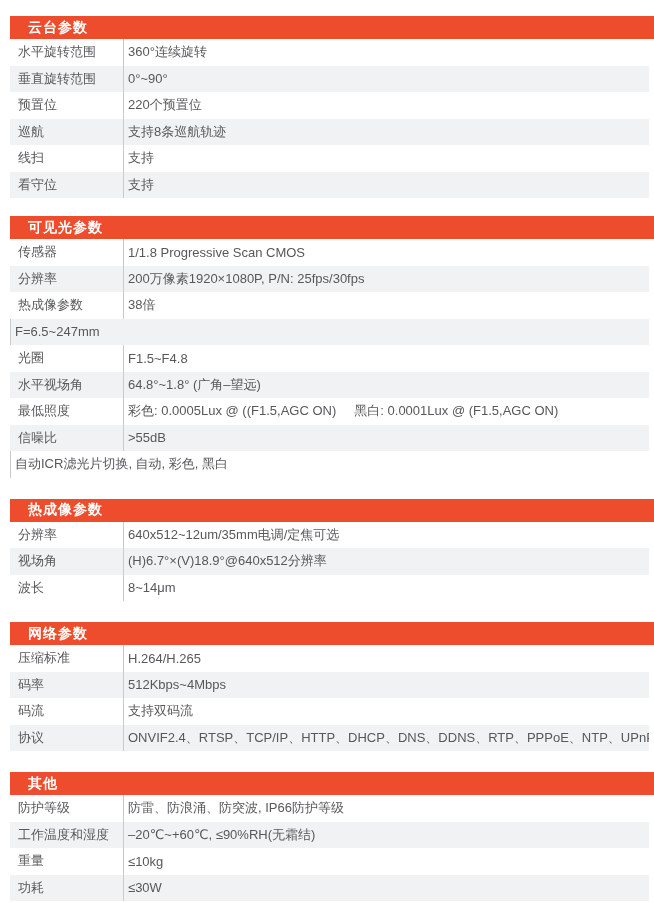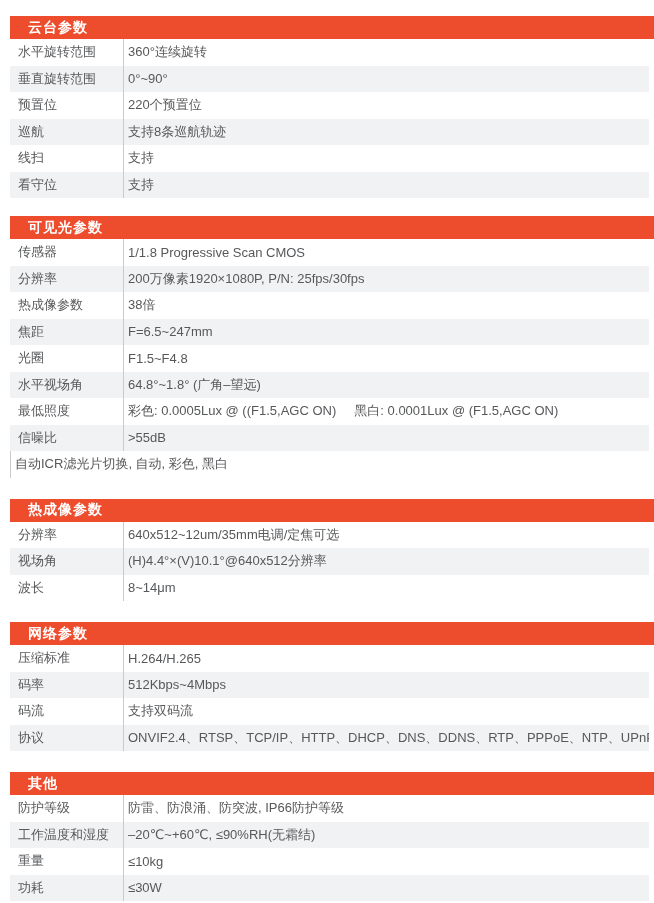--- a/index.html
+++ b/index.html
@@ -105,21 +105,20 @@
       </div>
       <div class="row">
         <div class="label">分辨率</div>
         <div class="value">200万像素1920×1080P, P/N: 25fps/30fps</div>
       </div>
       <div class="row">
         <div class="label">热成像参数</div>
         <div class="value">38倍</div>
       </div>
       <div class="row">
-        <div class="label">焦距</div>
         <div class="value">F=6.5~247mm</div>
       </div>
       <div class="row">
         <div class="label">光圈</div>
         <div class="value">F1.5~F4.8</div>
       </div>
       <div class="row">
         <div class="label">水平视场角</div>
         <div class="value">64.8°~1.8° (广角–望远)</div>
       </div>
@@ -141,21 +140,21 @@
     <div class="section-header">
       <span>热成像参数</span>
     </div>
     <div class="rows">
       <div class="row">
         <div class="label">分辨率</div>
         <div class="value">640x512~12um/35mm电调/定焦可选</div>
       </div>
       <div class="row">
         <div class="label">视场角</div>
-        <div class="value">(H)4.4°×(V)10.1°@640x512分辨率</div>
+        <div class="value">(H)6.7°×(V)18.9°@640x512分辨率</div>
       </div>
       <div class="row">
         <div class="label">波长</div>
         <div class="value">8~14μm</div>
       </div>
     </div>
   </div>
 
   <div class="section">
     <div class="section-header">

